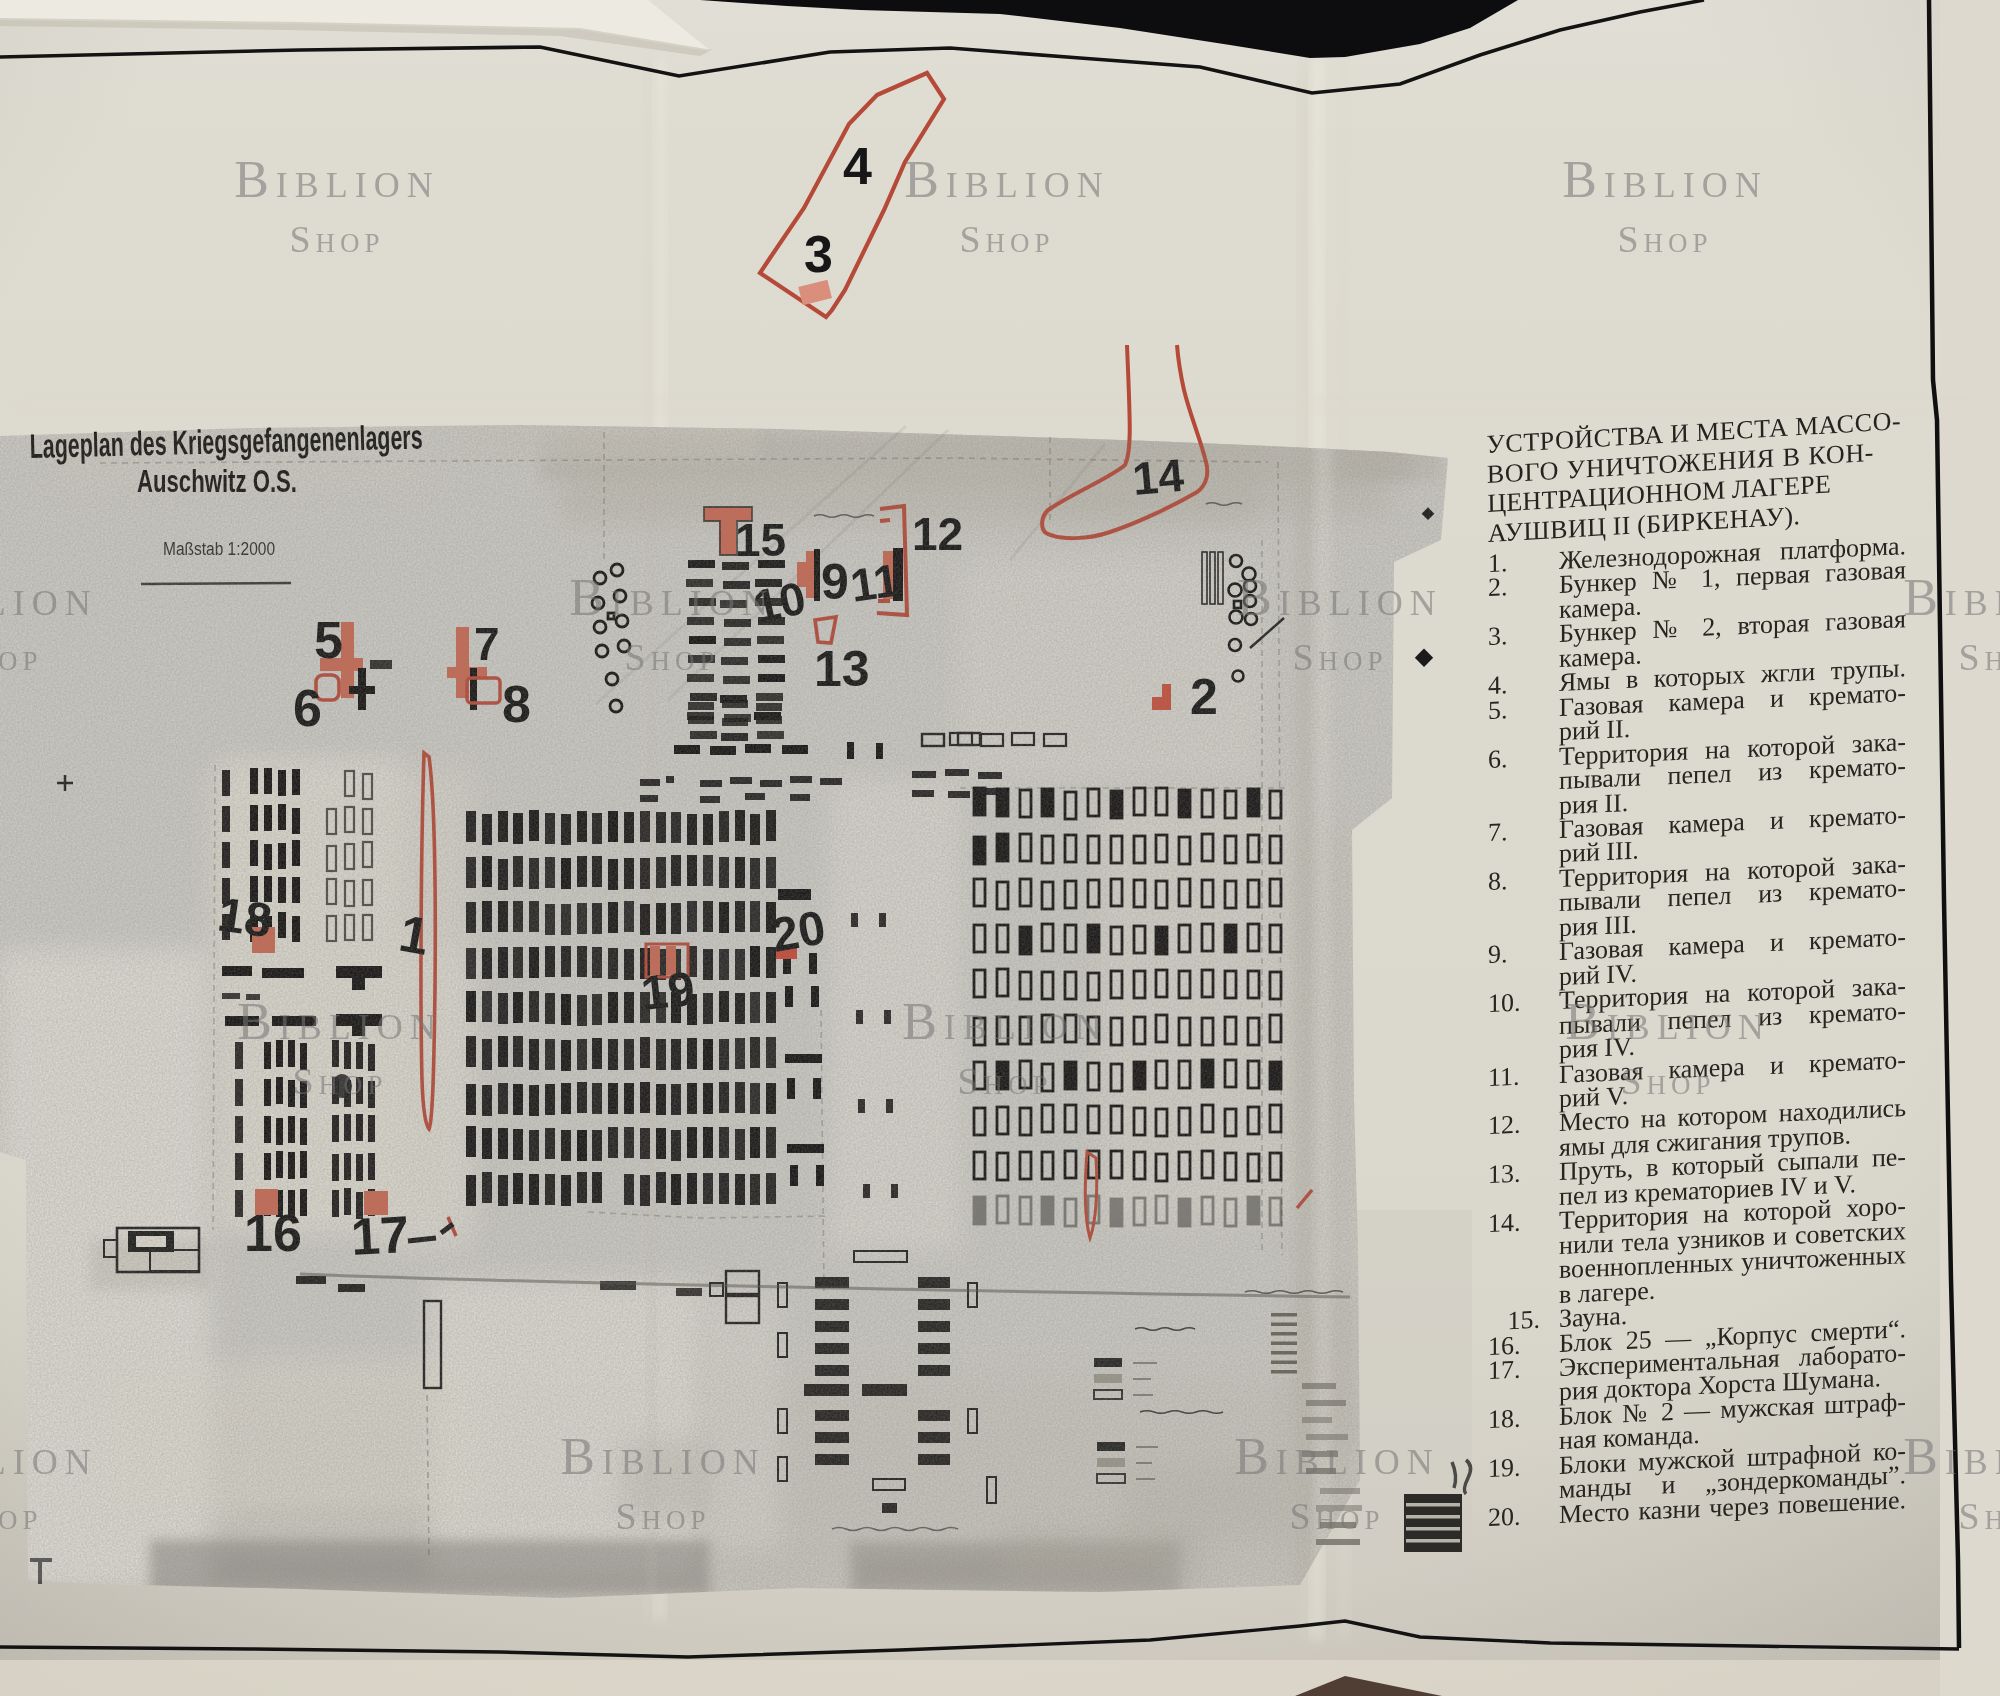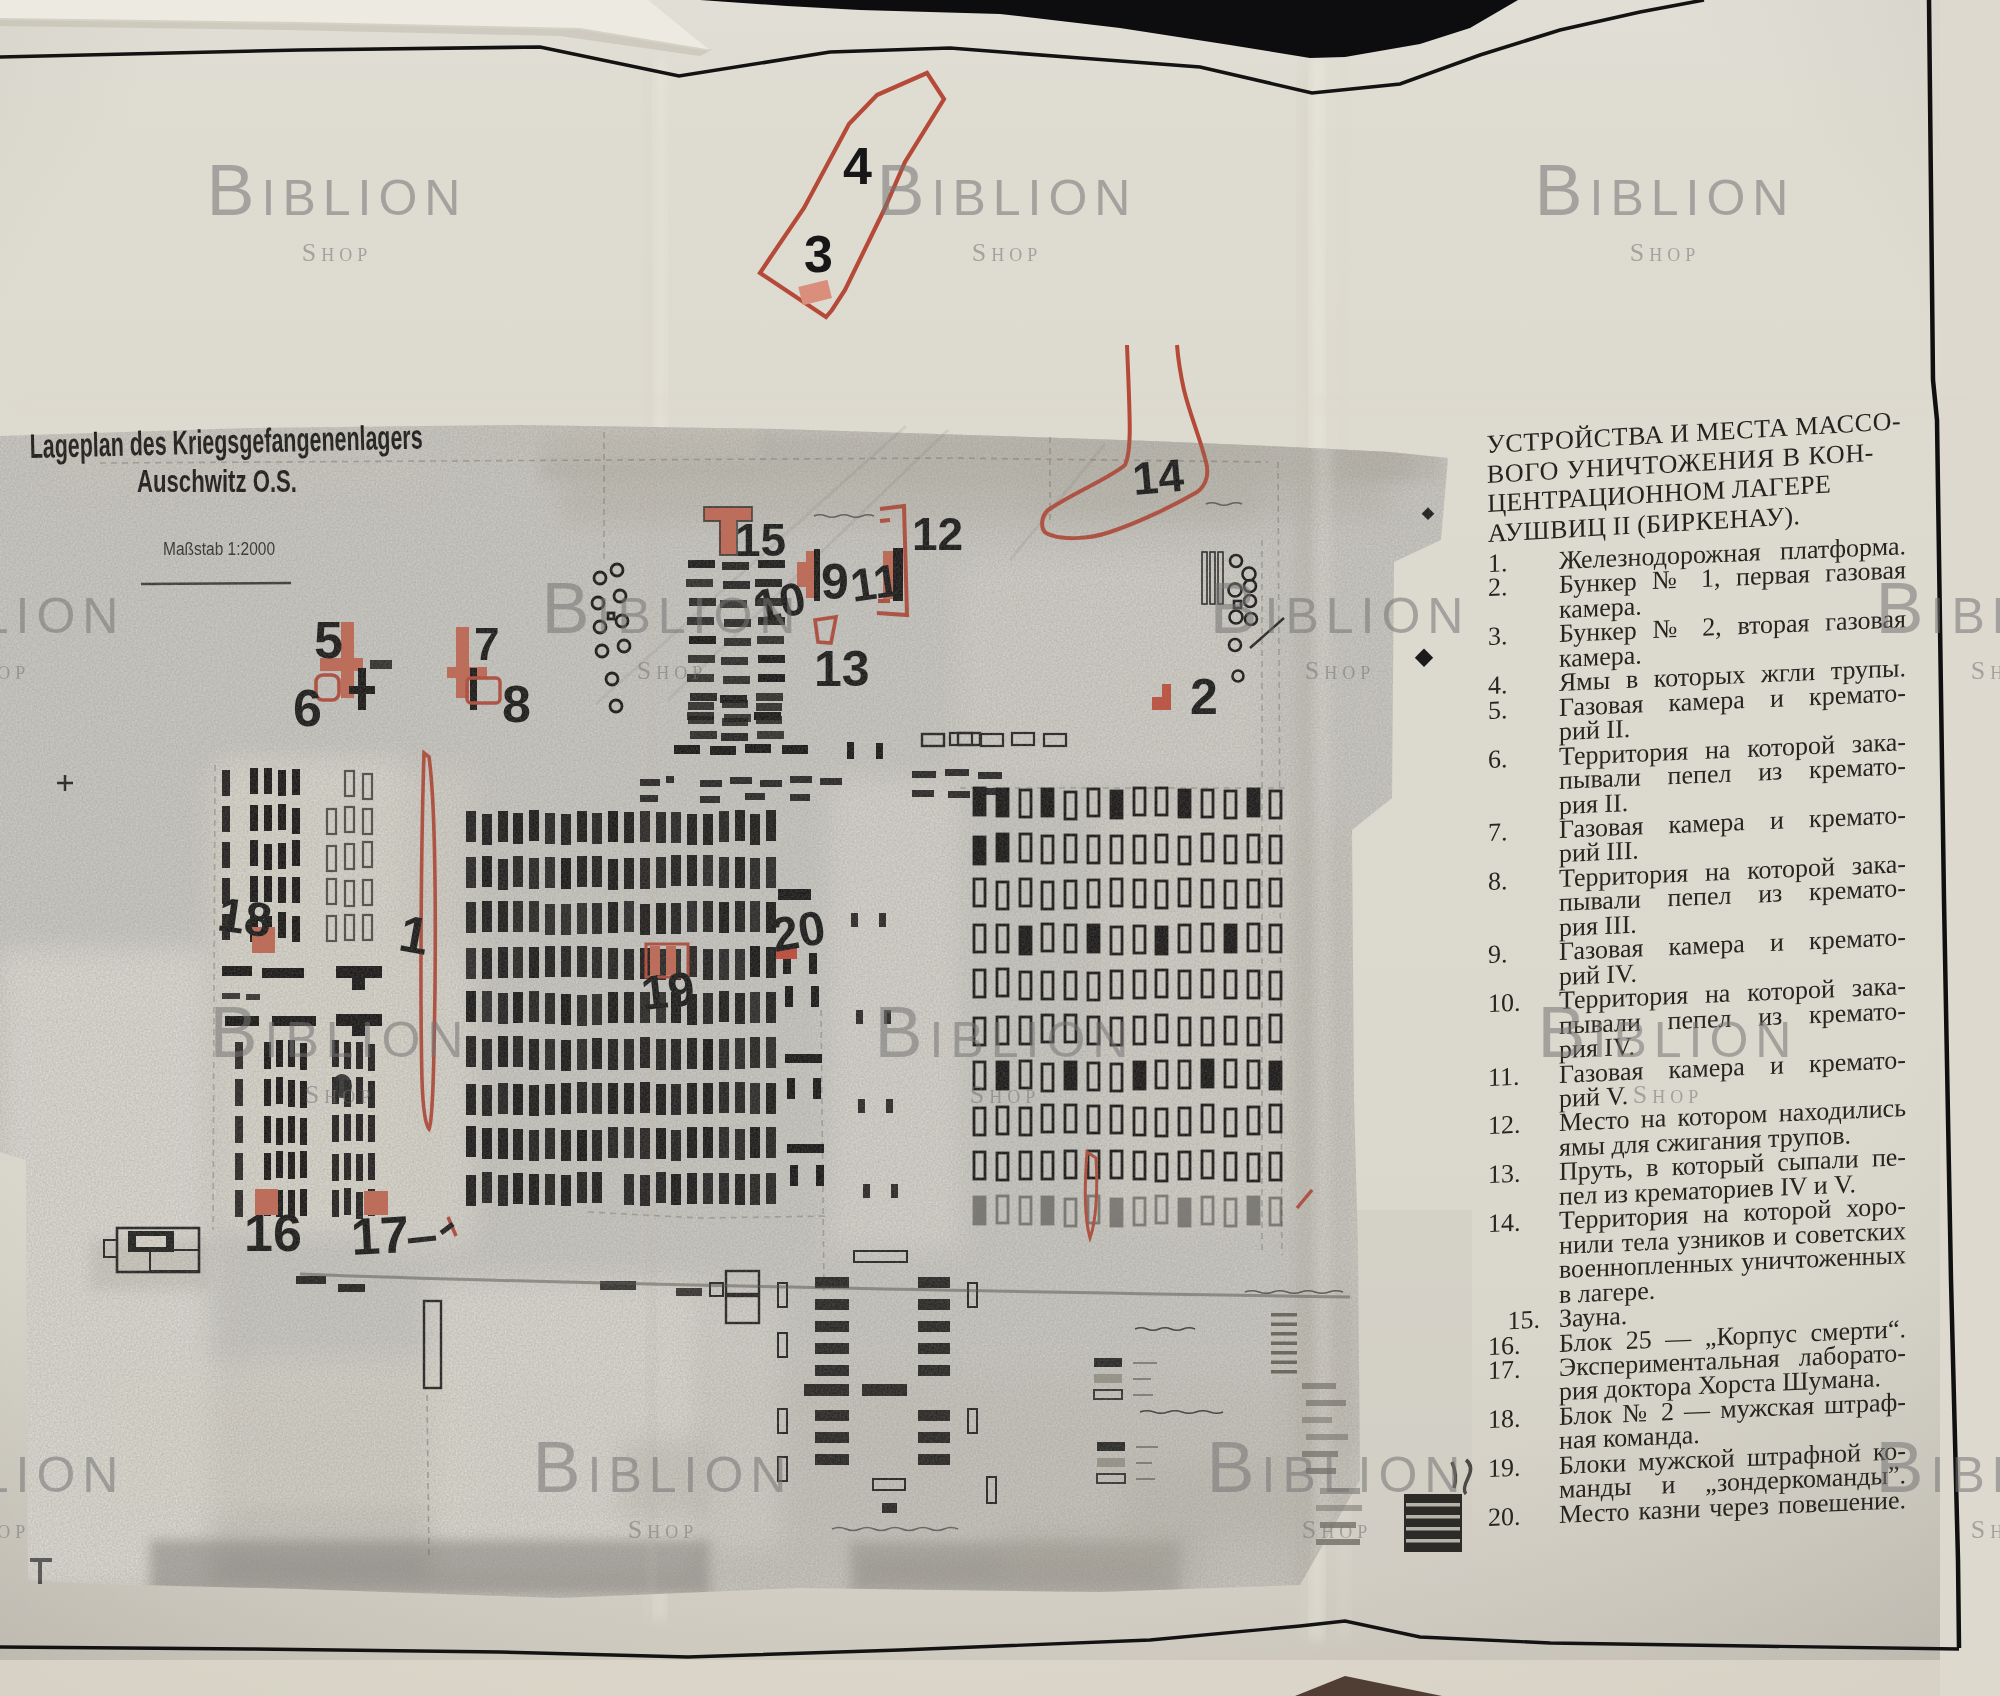--- a/index.html
+++ b/index.html
@@ -3,22 +3,22 @@
 <style>
 html,body{margin:0;padding:0;background:#0a0a0a;}
 #page{position:relative;width:2000px;height:1696px;overflow:hidden;background:#e8e4d9;font-family:"Liberation Serif",serif;}
 #rus{position:absolute;left:1488px;top:430px;width:418px;transform:skewY(-2.45deg);transform-origin:0 0;color:#2a2925;}
 .hl{font-size:26px;line-height:29.5px;text-align:left;white-space:nowrap;color:#24231f;}
 .item{position:relative;}
 .ln{position:relative;font-size:26px;line-height:24.45px;padding-left:71px;text-align:justify;color:#262520;}
 .ln.jl{text-align-last:justify;}
 .no{position:absolute;left:0;top:0;width:52px;text-align:right;letter-spacing:0;}
 .wm{position:absolute;width:460px;text-align:center;color:#757575;opacity:0.55;pointer-events:none;}
-.wl{font-family:Liberation Sans, sans-serif;font-variant:small-caps;font-size:72px;line-height:1;letter-spacing:7px;}
-.ws{font-family:"Liberation Serif",serif;font-variant:small-caps;font-size:26px;line-height:1;letter-spacing:5px;margin-top:14px;}
+.wl{font-family:Liberation Serif, serif;font-variant:small-caps;font-size:52px;line-height:1;letter-spacing:7px;}
+.ws{font-family:"Liberation Serif",serif;font-variant:small-caps;font-size:38px;line-height:1;letter-spacing:5px;margin-top:14px;}
 </style></head>
 <body>
 <div id="page">
 <svg width="2000" height="1696" viewBox="0 0 2000 1696" style="position:absolute;left:0;top:0">
 <defs>
 <filter id="b6" x="-40%" y="-40%" width="180%" height="180%">
           <feGaussianBlur stdDeviation="6"></feGaussianBlur>
         </filter>
 <filter id="b12" x="-40%" y="-40%" width="180%" height="180%">
           <feGaussianBlur stdDeviation="12"></feGaussianBlur>

